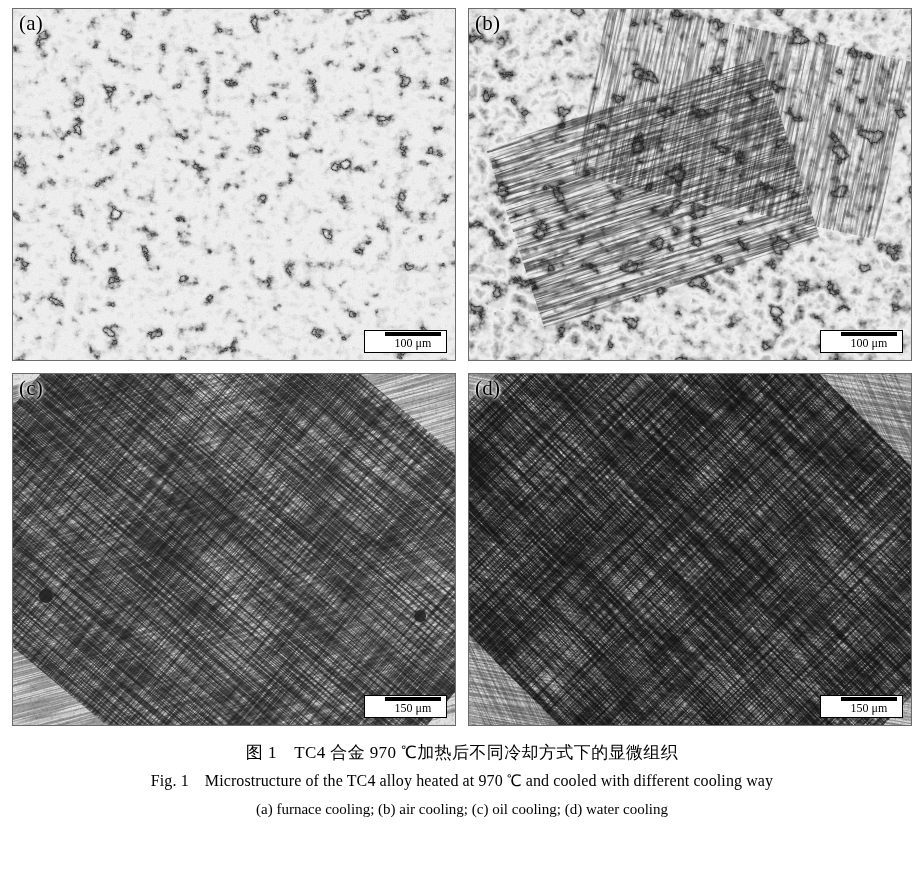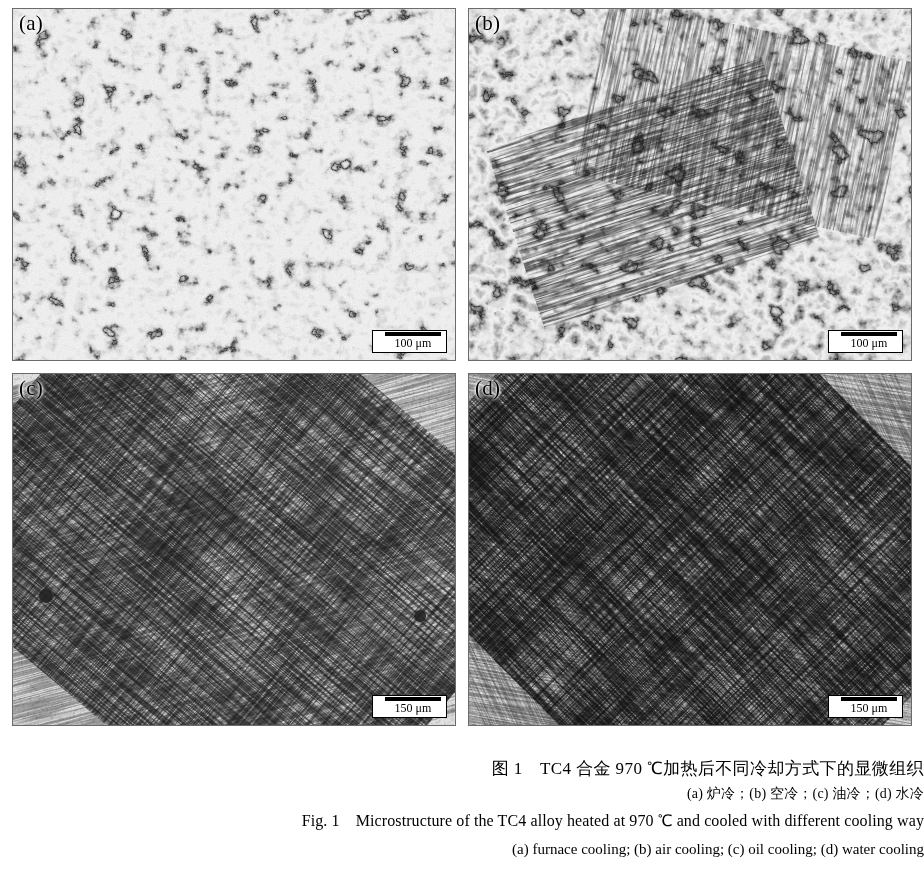--- a/index.html
+++ b/index.html
@@ -55,21 +55,21 @@
     z-index: 6;
     text-shadow: 0 0 3px #fff, 0 0 3px #fff, 0 0 5px #fff;
     letter-spacing: 0.2px;
   }
   .scalebar {
     position: absolute;
     right: 8px;
     bottom: 7px;
     background: #ffffff;
     border: 1px solid #000;
-    padding: 1px 5px 2px 12px;
+    padding: 1px 5px 2px 20px;
     z-index: 7;
     display: flex;
     flex-direction: column;
     align-items: center;
     gap: 1px;
   }
   .scalebar .bar {
     width: 56px;
     height: 4px;
     background: #000;
@@ -79,22 +79,21 @@
     font-size: 12px;
     line-height: 13px;
     color: #000;
     white-space: nowrap;
   }
   .caption {
     position: absolute;
     left: 0;
     top: 740px;
     width: 924px;
-    text-align: right;
-    margin-top: 16px;
+    text-align: center;
   }
   .cap-cn-title {
     font-family: "Liberation Serif", serif;
     font-size: 17px;
     line-height: 26px;
     letter-spacing: 0.4px;
   }
   .cap-cn-sub {
     font-family: "Liberation Serif", serif;
     font-size: 14px;
@@ -346,18 +345,17 @@
       <div class="scalebar">
         <div class="bar"></div>
         <div class="txt">150 μm</div>
       </div>
     </div>
 
   </div>
 
   <div class="caption">
     <div class="cap-cn-title">图 1　TC4 合金 970 ℃加热后不同冷却方式下的显微组织</div>
-    <div class="cap-cn-sub">(a) 炉冷；(b) 空冷；(c) 油冷；(d) 水冷</div>
     <div class="cap-en-title">Fig. 1　Microstructure of the TC4 alloy heated at 970 ℃ and cooled with different cooling way</div>
     <div class="cap-en-sub">(a) furnace cooling;  (b) air cooling;  (c) oil cooling;  (d) water cooling</div>
   </div>
 
 </div>
 
 </body></html>

